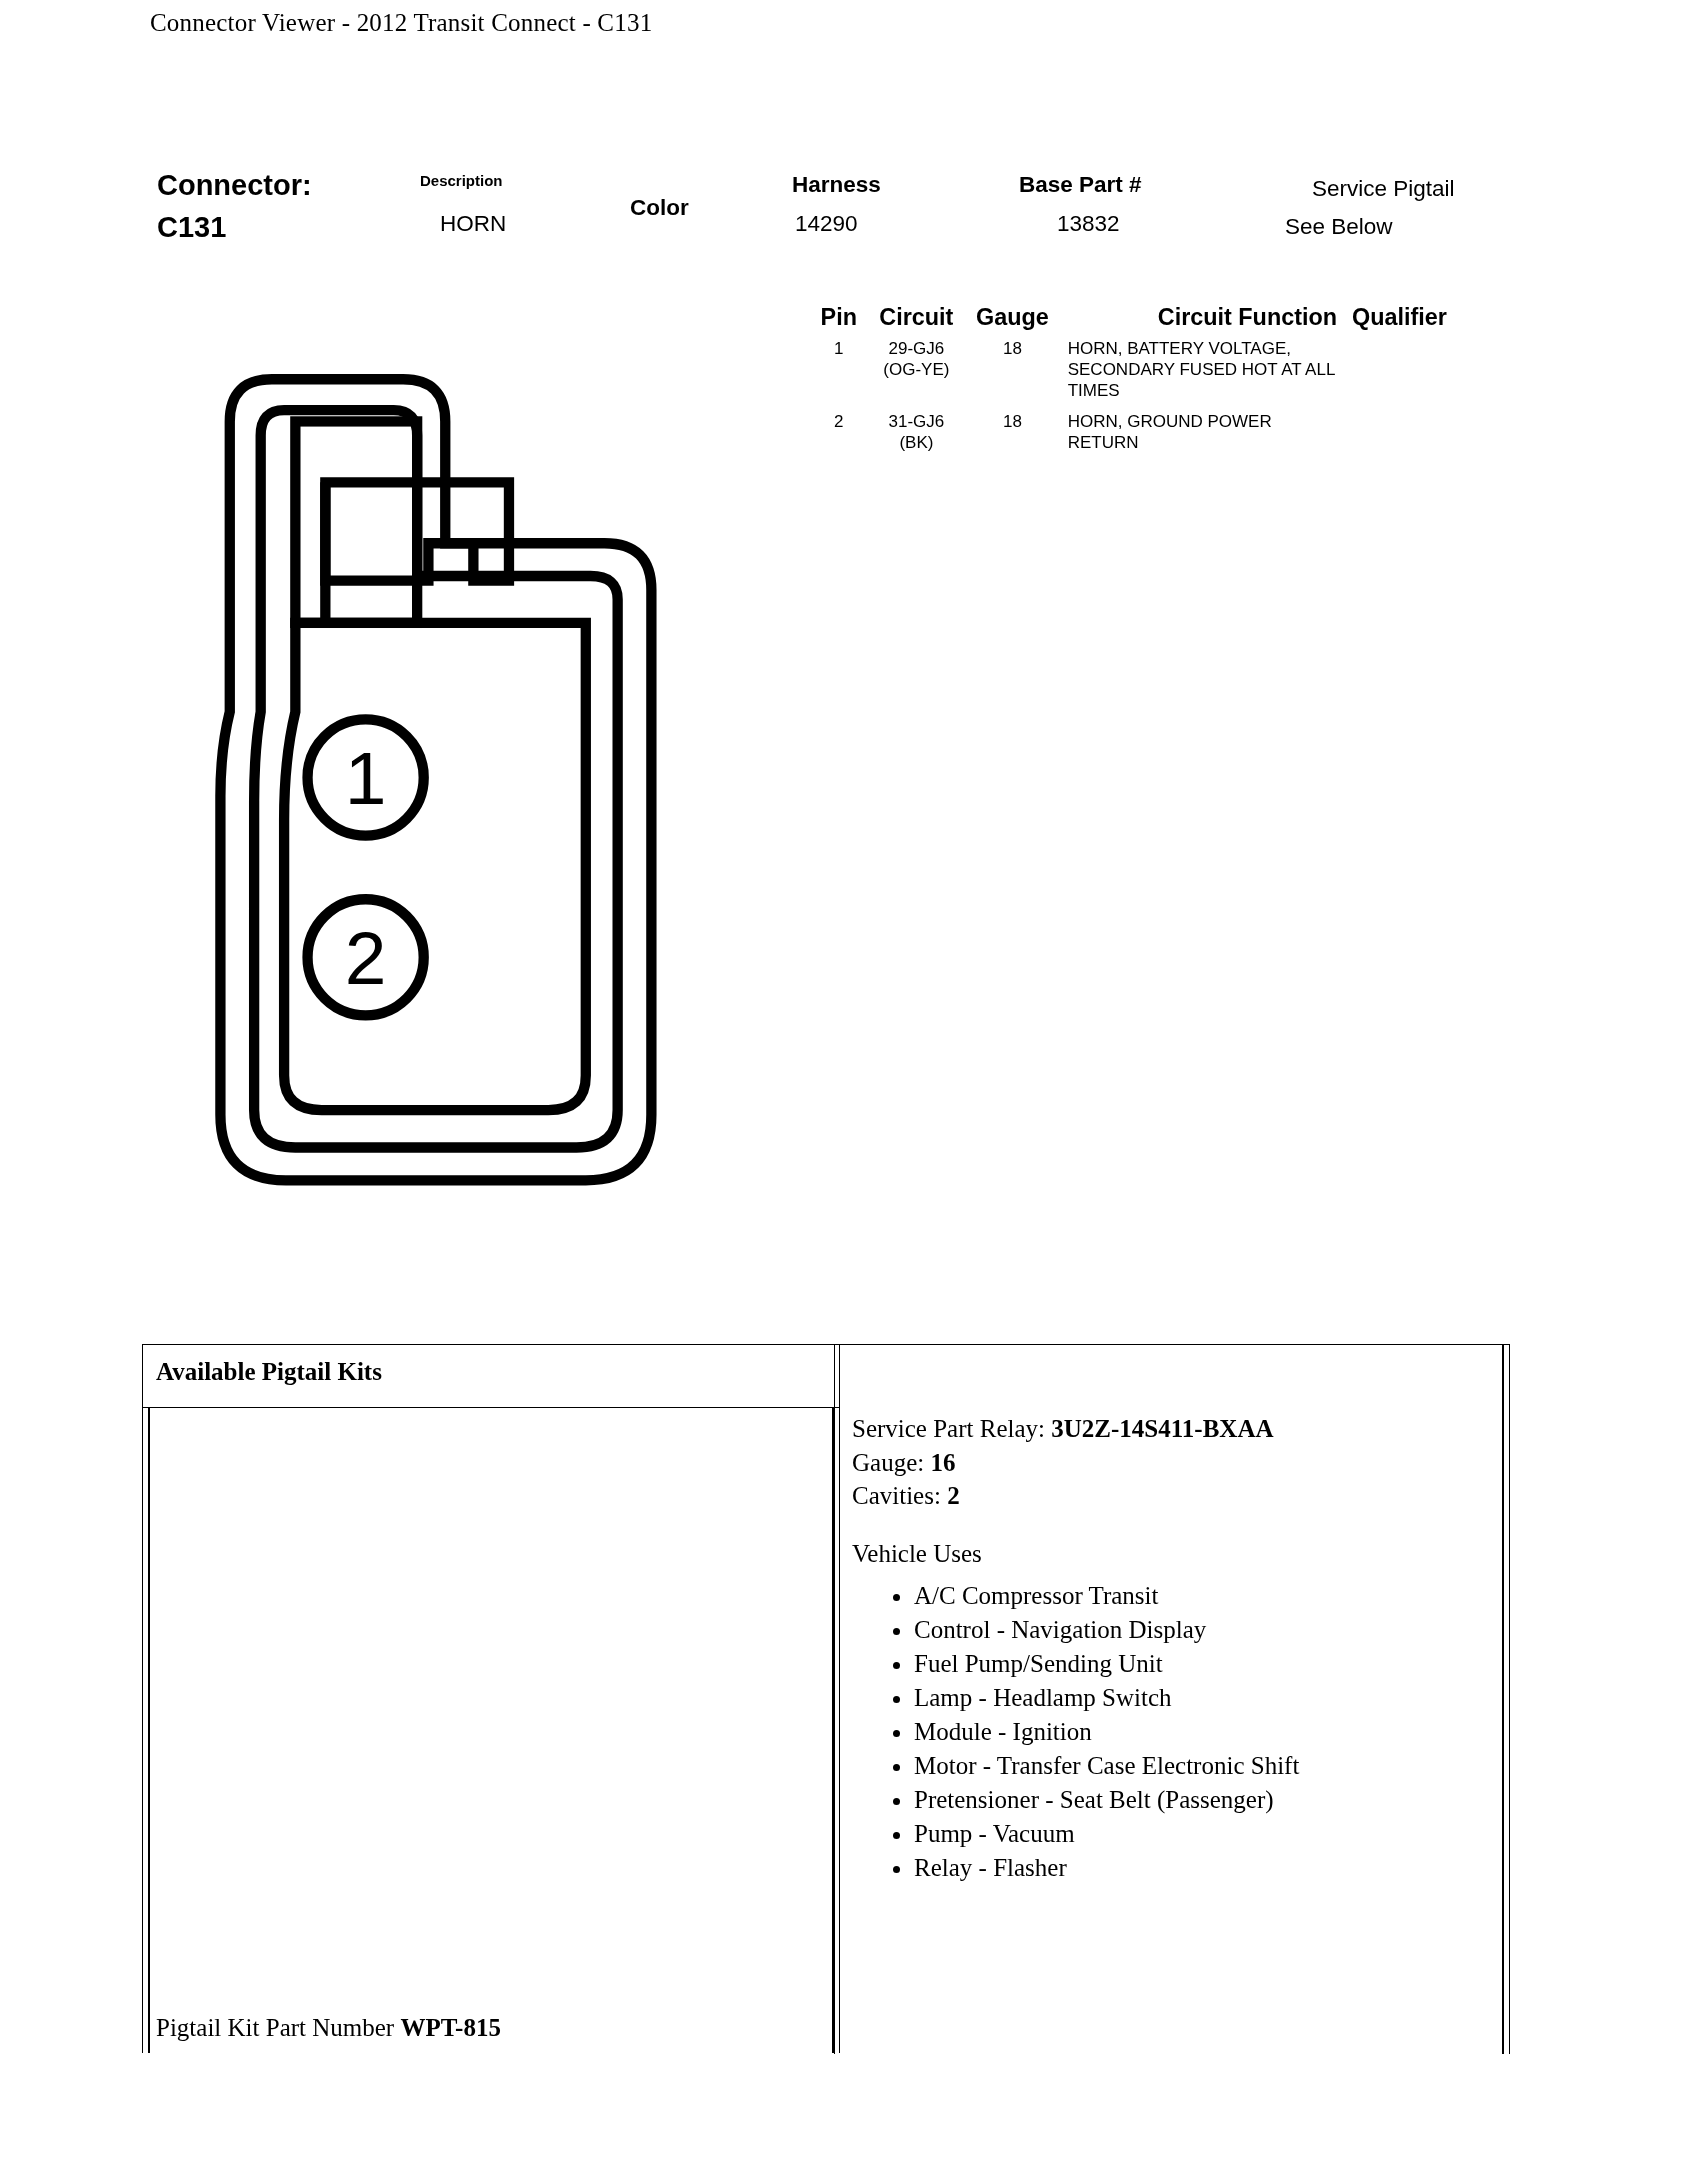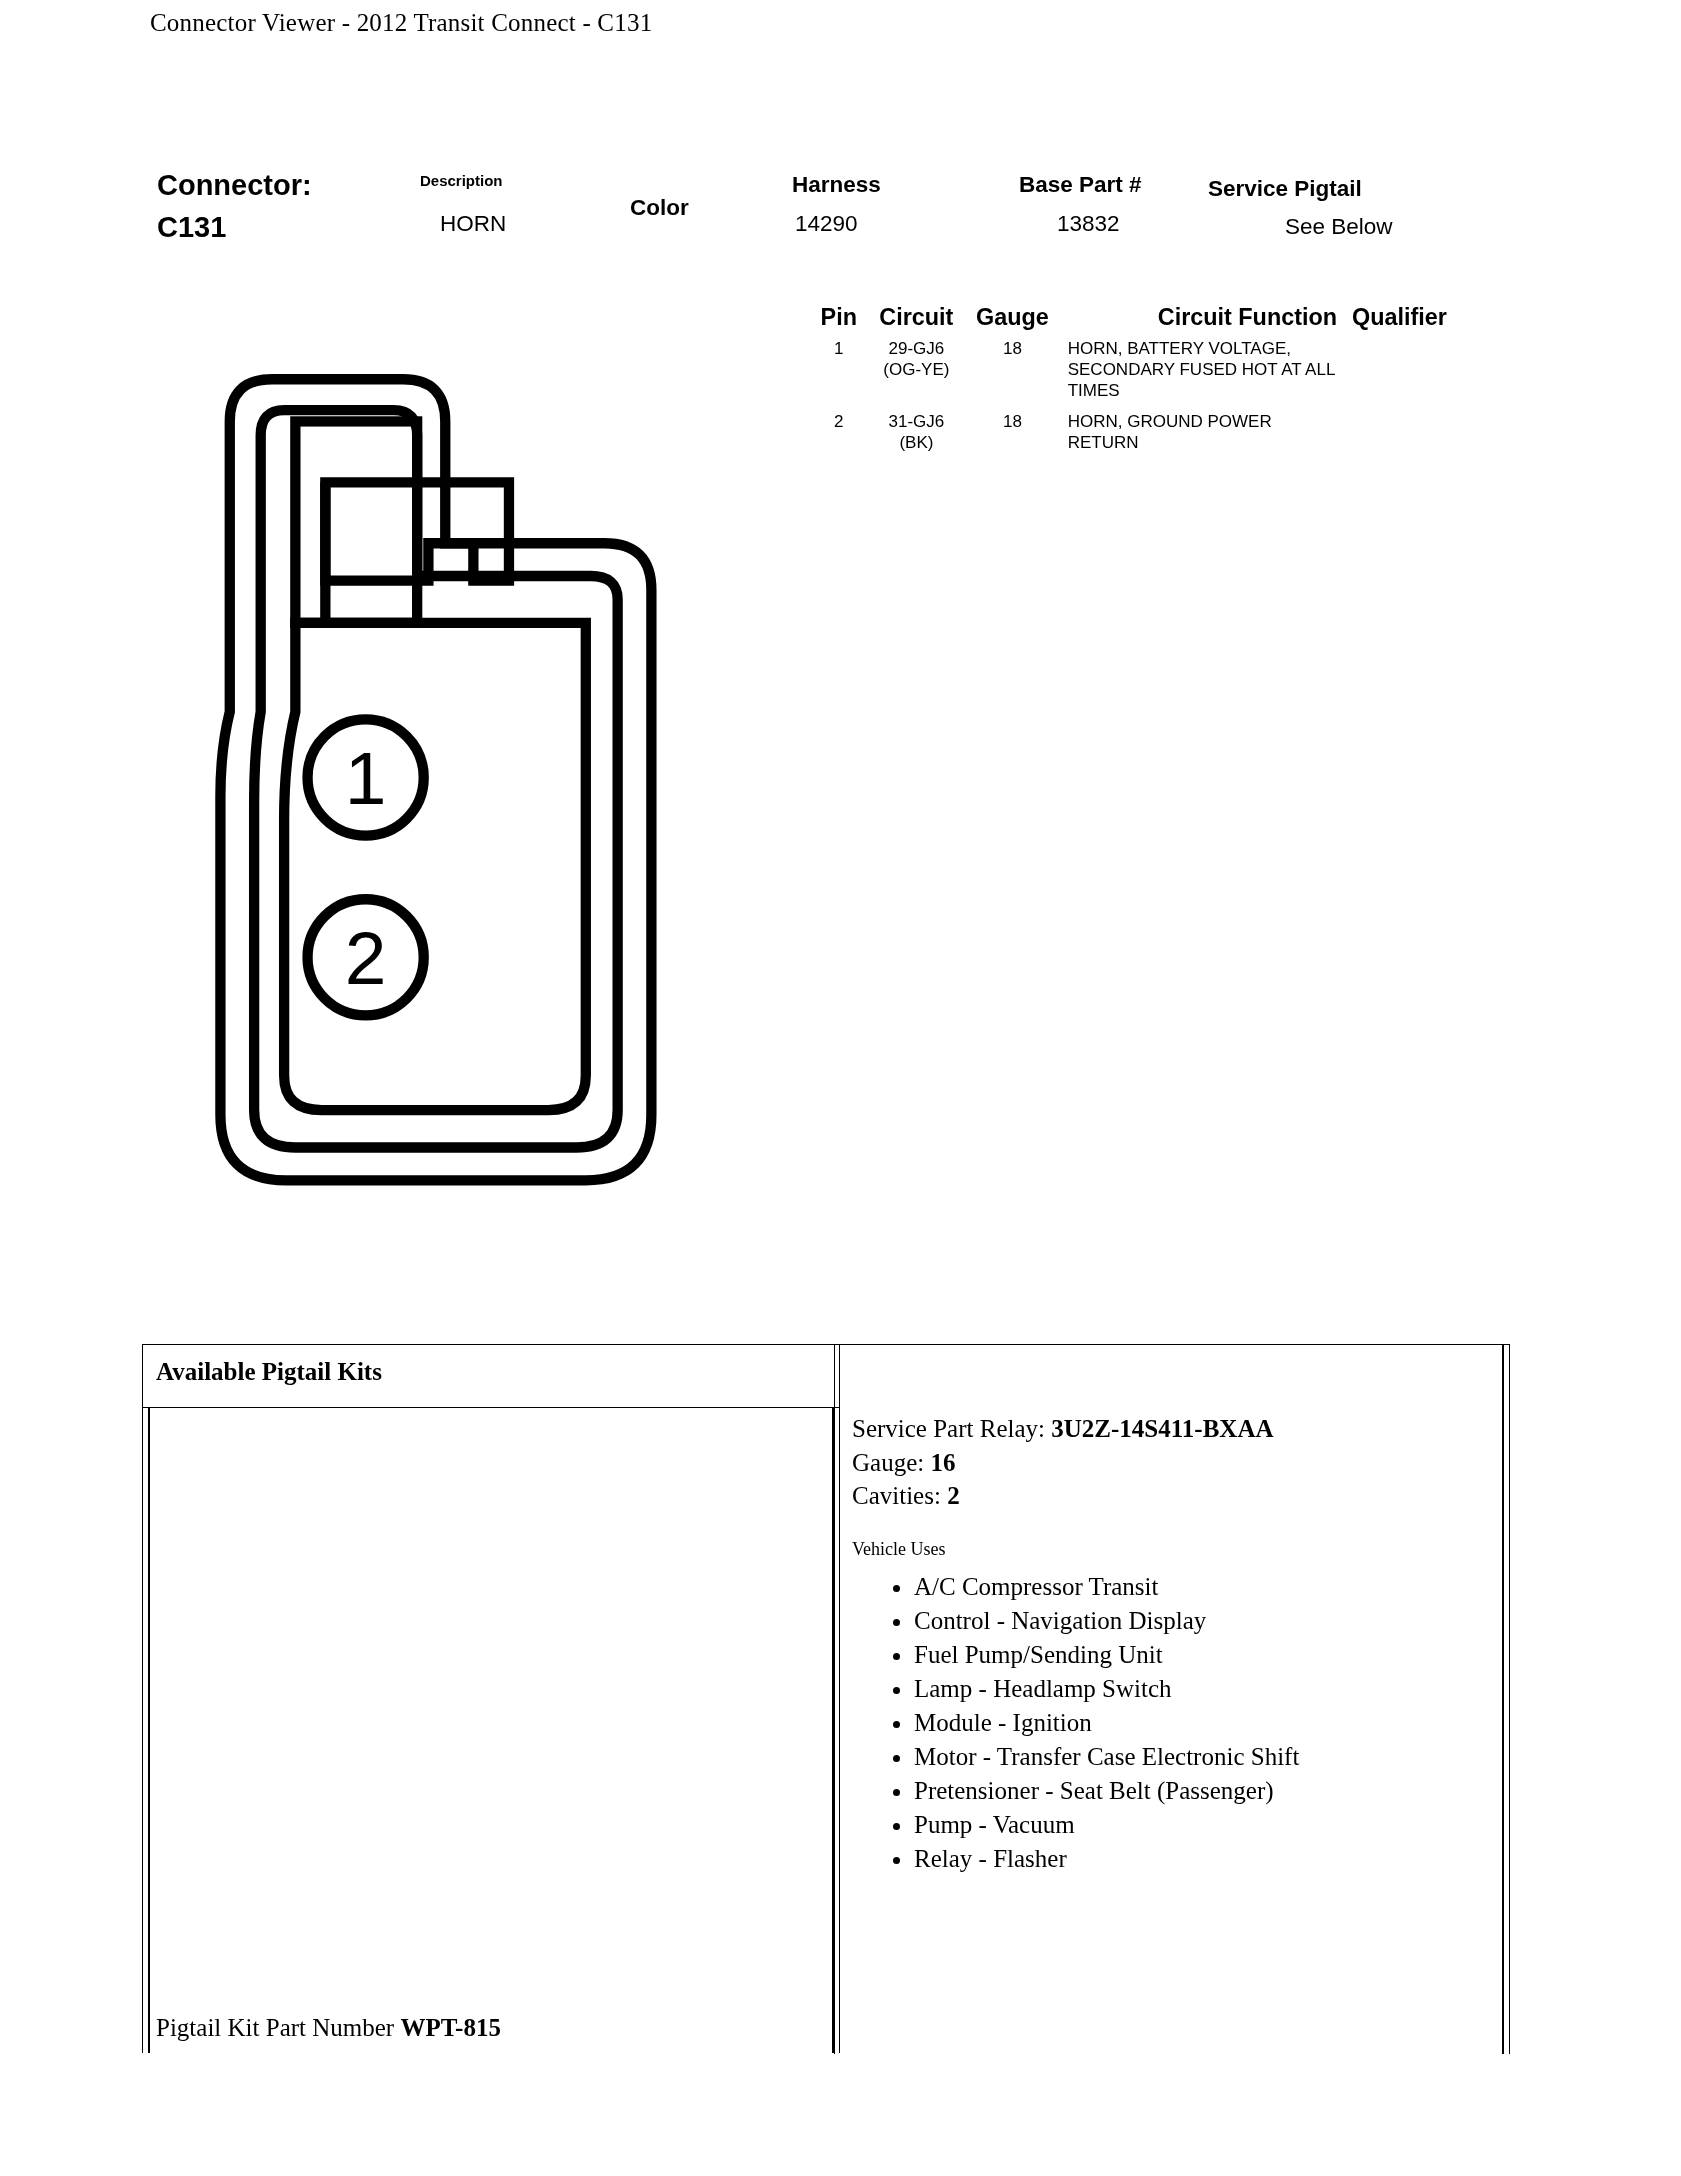--- a/index.html
+++ b/index.html
@@ -88,24 +88,24 @@
     top: 172px;
     font-size: 22.5px;
     font-weight: bold;
   }
   .hdr-basepart-value {
     left: 1057px;
     top: 211px;
     font-size: 22.5px;
   }
   .hdr-pigtail-label {
-    left: 1208px;
+    left: 1312px;
     top: 176px;
     font-size: 22.5px;
-    font-weight: bold;
+    font-weight: normal;
     text-align: center;
   }
   .hdr-pigtail-value {
     left: 1285px;
     top: 214px;
     font-size: 22.5px;
   }
 
   
   .pintable {
@@ -208,21 +208,21 @@
     top: 67px;
     width: 637px;
     font-family: "Liberation Serif", serif;
     font-size: 25px;
     line-height: 1.34;
   }
   .detail-inner .line { white-space: nowrap; }
   .detail-inner .line b { font-weight: bold; }
   .detail-vehicle-uses {
     margin-top: 24px;
-    font-size: 18px;
+    font-size: 25px;
   }
   .detail-inner ul {
     margin: 9.4px 0 0 0;
     padding-left: 62px;
     list-style: disc;
   }
   .detail-inner ul li {
     font-size: 25px;
     line-height: 1.36;
     white-space: nowrap;

